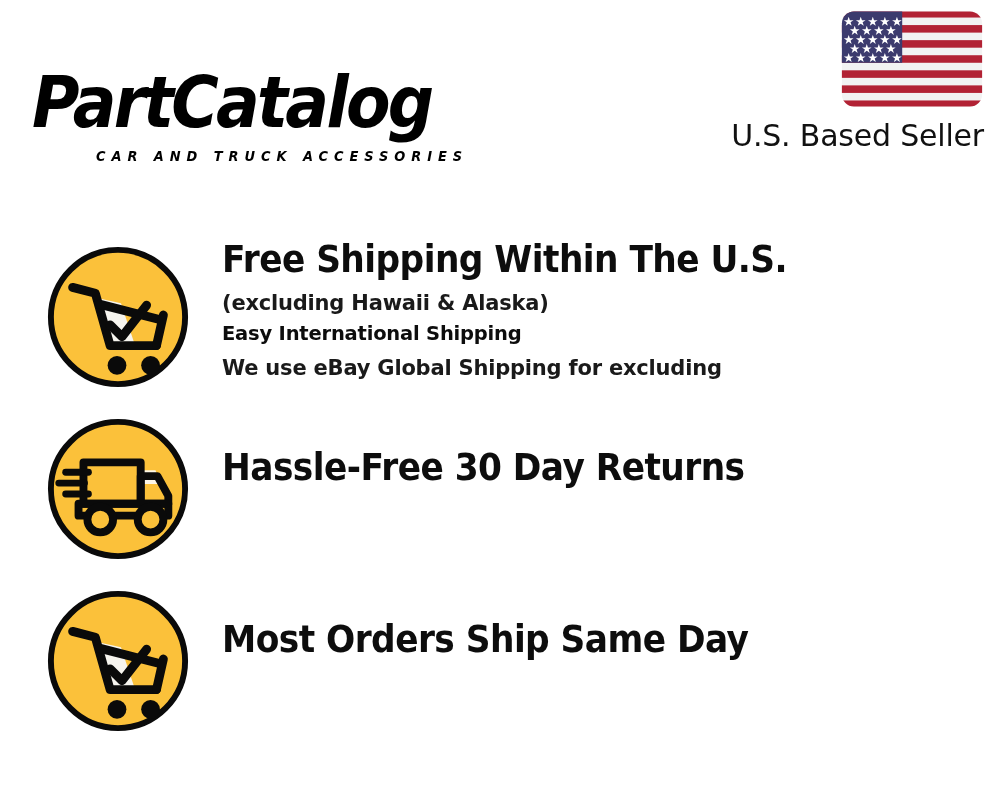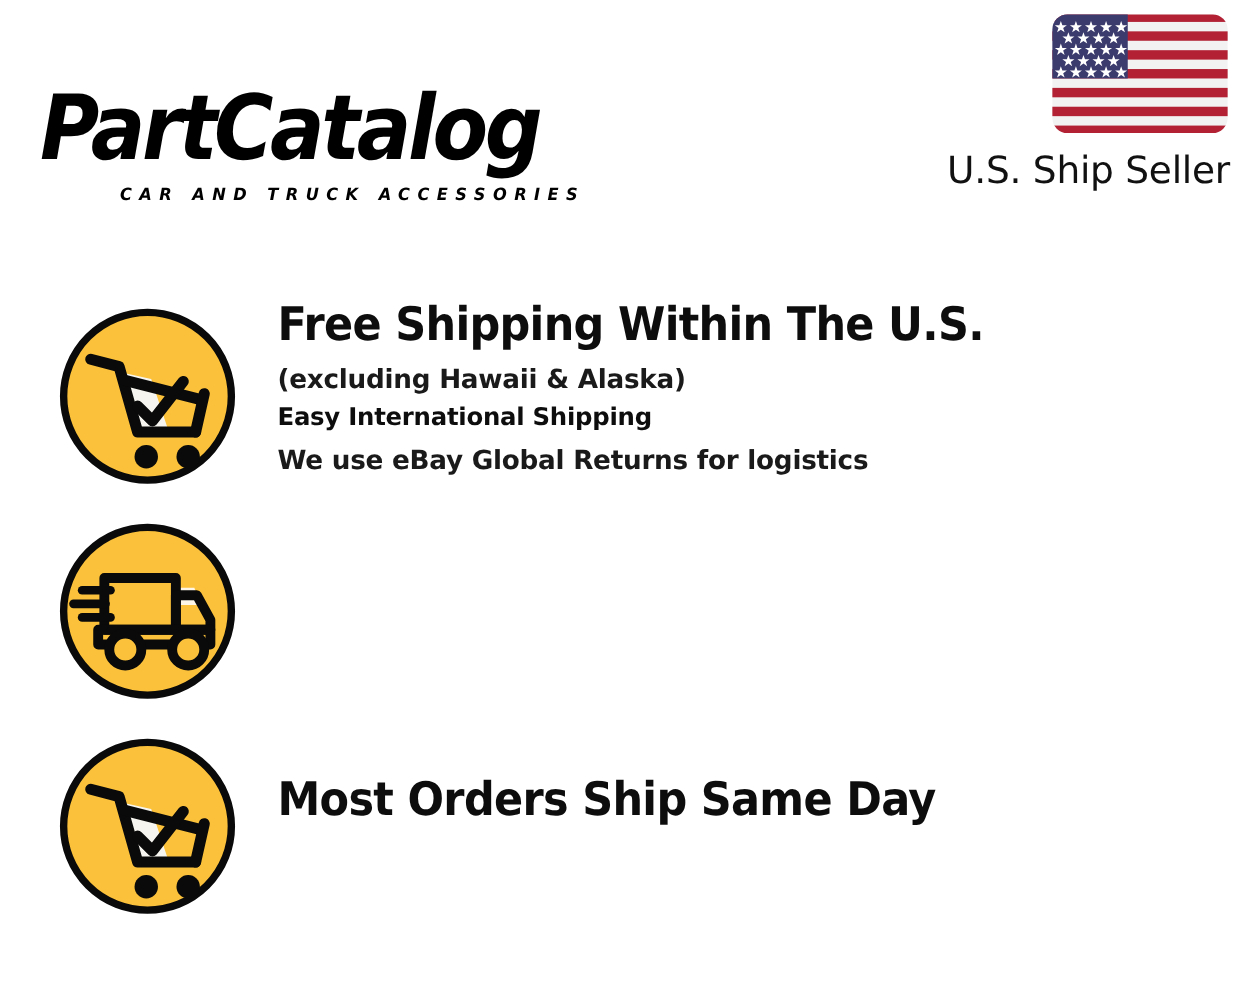--- a/index.html
+++ b/index.html
@@ -205,21 +205,21 @@
 
           <polygon points="11,57 12.6,61.6 17.4,61.6 13.5,64.4 15,69 11,66.2 7,69 8.5,64.4 4.6,61.6 9.4,61.6"></polygon>
           <polygon points="27,57 28.6,61.6 33.4,61.6 29.5,64.4 31,69 27,66.2 23,69 24.5,64.4 20.6,61.6 25.4,61.6"></polygon>
           <polygon points="43,57 44.6,61.6 49.4,61.6 45.5,64.4 47,69 43,66.2 39,69 40.5,64.4 36.6,61.6 41.4,61.6"></polygon>
           <polygon points="59,57 60.6,61.6 65.4,61.6 61.5,64.4 63,69 59,66.2 55,69 56.5,64.4 52.6,61.6 57.4,61.6"></polygon>
           <polygon points="75,57 76.6,61.6 81.4,61.6 77.5,64.4 79,69 75,66.2 71,69 72.5,64.4 68.6,61.6 73.4,61.6"></polygon>
         </g>
       </g>
     </svg>
   </span>
-  <div class="seller-label">U.S. Ship Seller</div>
+  <div class="seller-label">U.S. Based Seller</div>
 </div>
 
 <div id="features">
 
   <div class="feature-row row-shipping">
     <div class="feature-icon">
       <svg viewBox="0 0 150 150" xmlns="http://www.w3.org/2000/svg" aria-hidden="true">
         <circle cx="75" cy="75" r="68" fill="#FBC13A" stroke="#0A0A0A" stroke-width="6"></circle>
         <path d="M55 56 L78 61 L93 106 L68 106 Z" fill="#F7F5EF"></path>
         <path d="M29 45 L52 51 L67 104 L114 104" fill="none" stroke="#0A0A0A" stroke-width="9" stroke-linecap="round" stroke-linejoin="round"></path>
@@ -227,21 +227,21 @@
         <path d="M114 104 L121 73" fill="none" stroke="#0A0A0A" stroke-width="9" stroke-linecap="round"></path>
         <path d="M67 83 L79 95 L104 63" fill="none" stroke="#0A0A0A" stroke-width="9" stroke-linecap="round" stroke-linejoin="round"></path>
         <circle cx="74" cy="124" r="9.5" fill="#0A0A0A"></circle>
         <circle cx="108" cy="124" r="9.5" fill="#0A0A0A"></circle>
       </svg>
     </div>
     <div class="feature-text">
       <div class="feature-heading">Free Shipping Within The U.S.</div>
       <div class="feature-sub">(excluding Hawaii &amp; Alaska)</div>
       <div class="feature-sub-strong">Easy International Shipping</div>
-      <div class="feature-sub">We use eBay Global Returns for logistics</div>
+      <div class="feature-sub">We use eBay Global Shipping for excluding</div>
     </div>
   </div>
 
   <div class="feature-row row-returns">
     <div class="feature-icon">
       <svg viewBox="0 0 150 150" xmlns="http://www.w3.org/2000/svg" aria-hidden="true">
         <circle cx="75" cy="75" r="68" fill="#FBC13A" stroke="#0A0A0A" stroke-width="6"></circle>
 
         <path d="M99 56 L113 56 L118 70 L99 70 Z" fill="#FDF6E6"></path>
 
@@ -251,20 +251,23 @@
 
         <path d="M35 90 L126 90 L126 102 L35 102 Z" fill="none" stroke="#0A0A0A" stroke-width="8" stroke-linejoin="round"></path>
 
         <path d="M22 58 L45 58" stroke="#0A0A0A" stroke-width="7" stroke-linecap="round"></path>
         <path d="M15 69 L41 69" stroke="#0A0A0A" stroke-width="7" stroke-linecap="round"></path>
         <path d="M22 80 L45 80" stroke="#0A0A0A" stroke-width="7" stroke-linecap="round"></path>
 
         <circle cx="57" cy="106" r="13" fill="#FBC13A" stroke="#0A0A0A" stroke-width="8"></circle>
         <circle cx="108" cy="106" r="13" fill="#FBC13A" stroke="#0A0A0A" stroke-width="8"></circle>
       </svg>
+    </div>
+    <div class="feature-text">
+      <div class="feature-heading">Hassle-Free 30 Day Returns</div>
     </div>
   </div>
 
   <div class="feature-row row-sameday">
     <div class="feature-icon">
       <svg viewBox="0 0 150 150" xmlns="http://www.w3.org/2000/svg" aria-hidden="true">
         <circle cx="75" cy="75" r="68" fill="#FBC13A" stroke="#0A0A0A" stroke-width="6"></circle>
         <path d="M55 56 L78 61 L93 106 L68 106 Z" fill="#F7F5EF"></path>
         <path d="M29 45 L52 51 L67 104 L114 104" fill="none" stroke="#0A0A0A" stroke-width="9" stroke-linecap="round" stroke-linejoin="round"></path>
         <path d="M56 62 L119 78" fill="none" stroke="#0A0A0A" stroke-width="9" stroke-linecap="round"></path>

